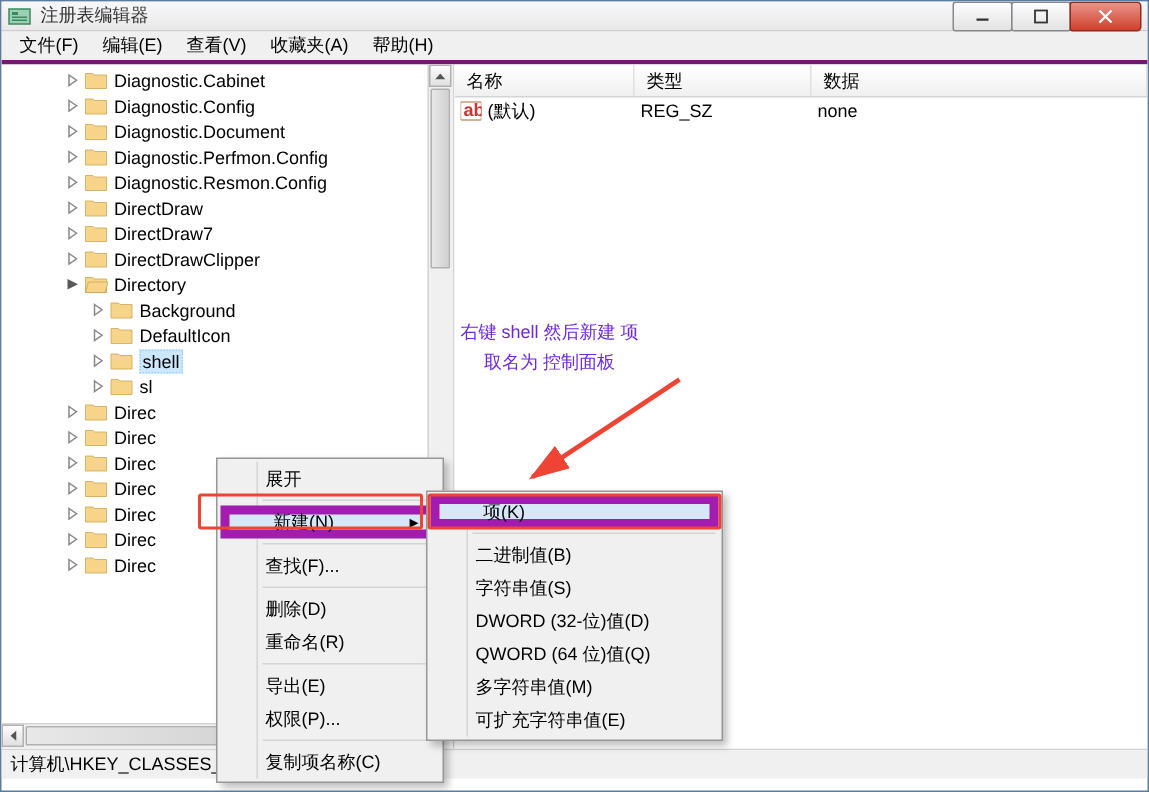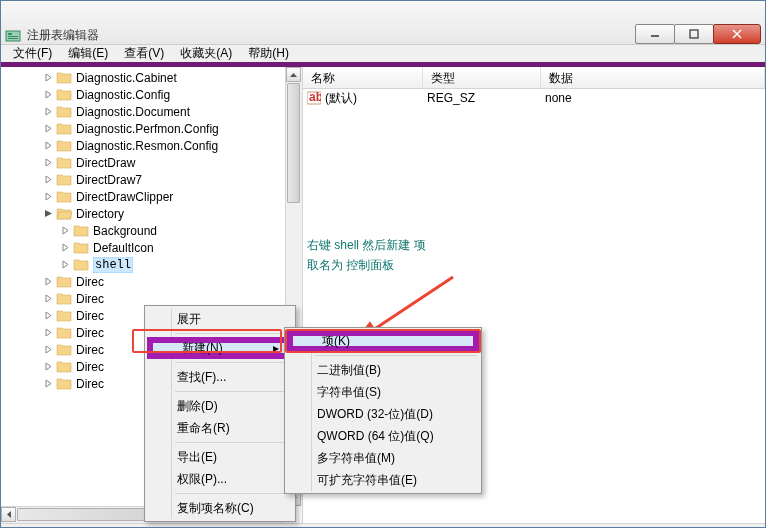--- a/index.html
+++ b/index.html
@@ -1,44 +1,44 @@
 <!DOCTYPE html>
 <html><head>
 <meta charset="utf-8">
 <style>
 * { margin: 0; padding: 0; box-sizing: border-box; font-family: "Microsoft YaHei", "SimSun", Tahoma, sans-serif; font-size: 12px; }
 body { background: #fff; width: 766px; height: 528px; overflow: hidden; position: relative; border: 1px solid #5a7ca0; }
 
 
-.titlebar { height: 44px; background: linear-gradient(to bottom, #f8f8f8, #e8e8e8); border-bottom: 1px solid #ccc; display: flex; align-items: flex-end; padding: 0 4px; }
+.titlebar { height: 20px; background: linear-gradient(to bottom, #f8f8f8, #e8e8e8); border-bottom: 1px solid #ccc; display: flex; align-items: center; padding: 0 4px; }
 .titlebar .icon { width: 16px; height: 16px; margin-right: 6px; }
 .titlebar .title { flex: 1; color: #333; }
 .window-controls { display: flex; gap: 0; }
 .window-btn { width: 40px; height: 20px; border: 1px solid #888; background: linear-gradient(to bottom, #fdfdfd, #e3e3e3); display: flex; align-items: center; justify-content: center; border-radius: 2px; margin-left: -1px; cursor: default; }
 .window-btn.close { width: 48px; background: linear-gradient(to bottom, #e8948a, #d0402c); border-color: #8b2e1f; color: #fff; border-top-right-radius: 3px; border-bottom-right-radius: 3px; }
 .window-btn svg { width: 10px; height: 10px; }
 .window-btn.close svg { stroke: #fff; }
 
 
-.menubar { height: 22px; background: #f0f0f0; border-bottom: 5px solid #701a75; display: flex; align-items: center; padding: 0 4px; }
+.menubar { height: 22px; background: #f0f0f0; border-bottom: 3px solid #701a75; display: flex; align-items: center; padding: 0 4px; }
 .menu-item { padding: 2px 8px; cursor: default; }
 
 
 .content { display: flex; height: calc(100% - 28px - 22px - 20px); }
 .tree-pane { width: 302px; border-right: 1px solid #d4d4d4; overflow: hidden; position: relative; background: #fff; }
 .list-pane { flex: 1; background: #fff; position: relative; overflow: hidden; }
 
 
 .tree { padding: 2px 0 2px 8px; }
 .tree-row { display: flex; align-items: center; height: 17px; white-space: nowrap; }
 .tree-row .exp { width: 11px; height: 11px; display: inline-flex; align-items: center; justify-content: center; margin-right: 2px; cursor: default; }
 .tree-row .exp svg { width: 9px; height: 9px; }
 .tree-row .folder { width: 16px; height: 13px; margin-right: 4px; }
 .tree-row .label { cursor: default; text-align: center; }
-.tree-row.selected .label { background: #cce8ff; border: 1px dotted #99d1ff; padding: 0 1px; font-family: Liberation Mono, monospace; }
+.tree-row.selected .label { background: #cce8ff; border: 1px dotted #99d1ff; padding: 0 1px; }
 .tree-children { padding-left: 17px; }
 
 
 .list-header { height: 22px; background: linear-gradient(to bottom, #fff, #f0f0f0); border-bottom: 1px solid #d4d4d4; display: flex; }
 .list-header .col { padding: 3px 8px; border-right: 1px solid #e0e0e0; }
 .list-row { display: flex; height: 18px; align-items: center; padding-left: 4px; text-align: center; }
 .list-row .cell { display: flex; align-items: center; }
 .ab-icon { width: 14px; height: 14px; margin-right: 4px; }
 
 
@@ -46,21 +46,21 @@
 .context-menu .cm-row { height: 22px; display: flex; align-items: center; padding: 0 28px 0 30px; cursor: default; white-space: nowrap; position: relative; }
 .context-menu .cm-row:hover, .context-menu .cm-row.hover { background: #d6e8f8; border: 6px solid #a21caf; padding: 0 27px 0 29px; }
 .context-menu .cm-sep { height: 1px; background: #d4d4d4; margin: 3px 2px 3px 28px; }
 .context-menu .cm-arrow { position: absolute; right: 8px; }
 .context-menu .gutter { position: absolute; left: 26px; top: 2px; bottom: 2px; width: 1px; background: #d4d4d4; }
 
 
 .submenu-hilite { position: absolute; border: 2px solid #e43; border-radius: 2px; z-index: 200; pointer-events: none; }
 
 
-.annotation { position: absolute; color: #0f766e; font-size: 14px; font-weight: 400; line-height: 1.4; z-index: 50; }
+.annotation { position: absolute; color: #6d28d9; font-size: 14px; font-weight: 400; text-align: center; line-height: 1.4; z-index: 50; }
 .arrow-svg { position: absolute; z-index: 49; pointer-events: none; }
 
 
 .scrollbar-v { position: absolute; right: 0; top: 0; bottom: 17px; width: 17px; background: #f0f0f0; border-left: 1px solid #d4d4d4; }
 .scrollbar-h { position: absolute; left: 0; right: 17px; bottom: 0; height: 17px; background: #f0f0f0; border-top: 1px solid #d4d4d4; }
 .sb-btn { width: 15px; height: 15px; background: linear-gradient(to bottom,#fdfdfd,#e0e0e0); border: 1px solid #b0b0b0; position: absolute; display:flex; align-items:center; justify-content:center; }
 .sb-thumb { position: absolute; background: linear-gradient(to right,#e8e8e8,#d0d0d0); border: 1px solid #b0b0b0; border-radius: 1px; }
 
 
 .statusbar { height: 20px; background: #f0f0f0; border-top: 1px solid #d4d4d4; padding: 2px 6px; display: flex; align-items: center; }
@@ -239,20 +239,31 @@
               <span class="exp">
                 <svg viewBox="0 0 9 9">
                   <polygon points="2,1 7,4.5 2,8" fill="none" stroke="#888"></polygon>
                 </svg>
               </span>
               <svg class="folder" viewBox="0 0 16 13">
                 <path class="folder-icon" d="M1 2h5l1 1h8v9H1z"></path>
               </svg>
               <span class="label">shell</span>
             </div>
+            <div class="tree-row">
+              <span class="exp">
+                <svg viewBox="0 0 9 9">
+                  <polygon points="2,1 7,4.5 2,8" fill="none" stroke="#888"></polygon>
+                </svg>
+              </span>
+              <svg class="folder" viewBox="0 0 16 13">
+                <path class="folder-icon" d="M1 2h5l1 1h8v9H1z"></path>
+              </svg>
+              <span class="label">sl</span>
+            </div>
           </div>
           <div class="tree-row">
             <span class="exp">
               <svg viewBox="0 0 9 9">
                 <polygon points="2,1 7,4.5 2,8" fill="none" stroke="#888"></polygon>
               </svg>
             </span>
             <svg class="folder" viewBox="0 0 16 13">
               <path class="folder-icon" d="M1 2h5l1 1h8v9H1z"></path>
             </svg>

